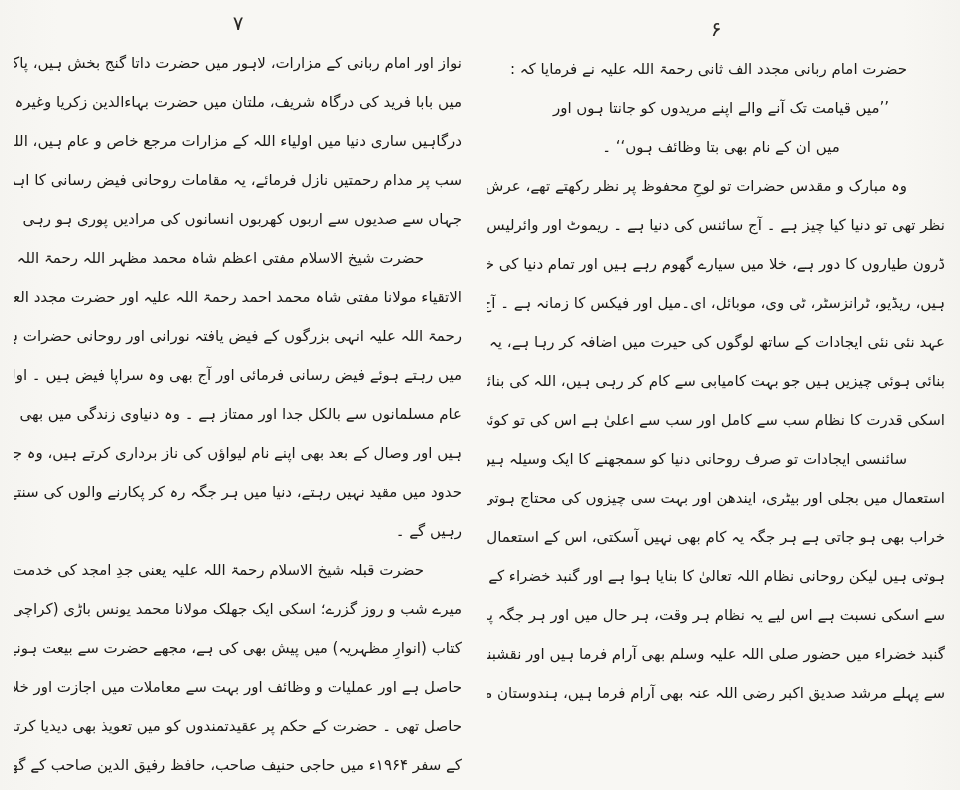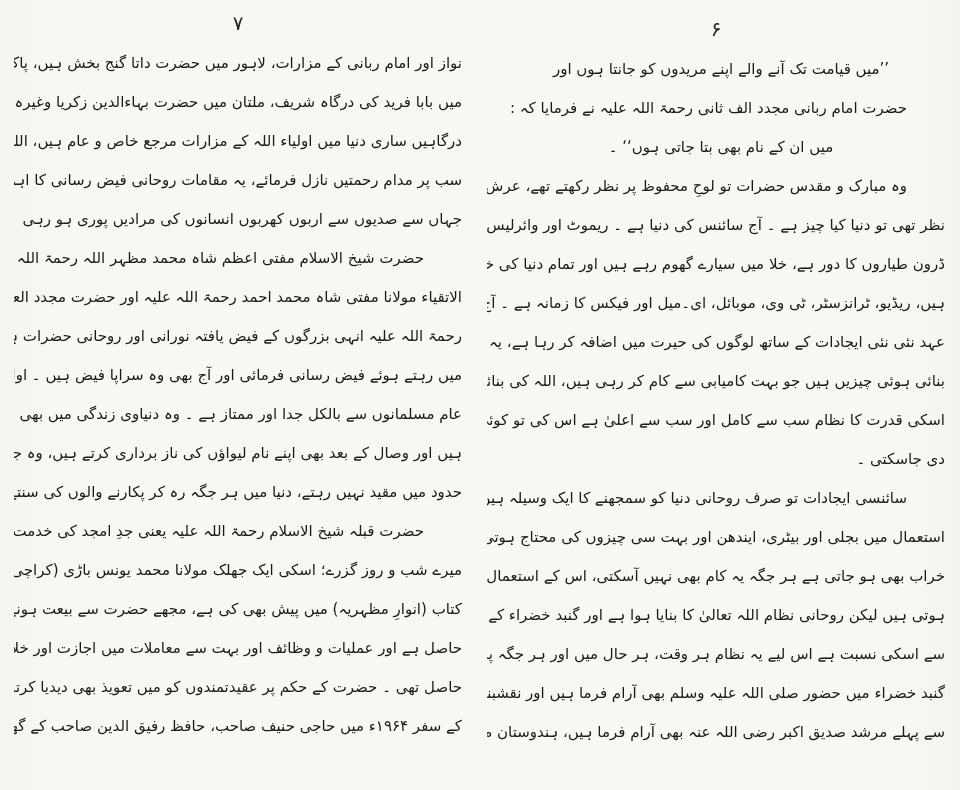--- a/index.html
+++ b/index.html
@@ -67,43 +67,43 @@
         <p class="line full">درگاہیں ساری دنیا میں اولیاء اللہ کے مزارات مرجع خاص و عام ہیں، اللہ تعالیٰ ان</p>
         <p class="line full">سب پر مدام رحمتیں نازل فرمائے، یہ مقامات روحانی فیض رسانی کا اہم مرکز ہیں</p>
         <p class="line short">جہاں سے صدیوں سے اربوں کھربوں انسانوں کی مرادیں پوری ہو رہی ہیں ۔</p>
         <p class="line indent">حضرت شیخ الاسلام مفتی اعظم شاہ محمد مظہر اللہ رحمۃ اللہ علیہ، حضرت امام</p>
         <p class="line full">الاتقیاء مولانا مفتی شاہ محمد احمد رحمۃ اللہ علیہ اور حضرت مجدد العصر پروفیسر ڈاکٹر محمد مسعود</p>
         <p class="line full">رحمۃ اللہ علیہ انہی بزرگوں کے فیض یافتہ نورانی اور روحانی حضرات ہیں جنہوں نے دنیا</p>
         <p class="line full">میں رہتے ہوئے فیض رسانی فرمائی اور آج بھی وہ سراپا فیض ہیں ۔ اولیاء اللہ کی شان</p>
         <p class="line full">عام مسلمانوں سے بالکل جدا اور ممتاز ہے ۔ وہ دنیاوی زندگی میں بھی رہنمائی فرماتے</p>
         <p class="line full">ہیں اور وصال کے بعد بھی اپنے نام لیواؤں کی ناز برداری کرتے ہیں، وہ جغرافیائی</p>
         <p class="line full">حدود میں مقید نہیں رہتے، دنیا میں ہر جگہ رہ کر پکارنے والوں کی سنتے ہیں اور سنتے</p>
+        <p class="line short">رہیں گے ۔</p>
         <p class="line indent">حضرت قبلہ شیخ الاسلام رحمۃ اللہ علیہ یعنی جدِ امجد کی خدمت میں بچپن سے ہی</p>
         <p class="line full">میرے شب و روز گزرے؛ اسکی ایک جھلک مولانا محمد یونس باڑی (کراچی) نے اپنی</p>
         <p class="line full">کتاب (انوارِ مظہریہ) میں پیش بھی کی ہے، مجھے حضرت سے بیعت ہونے کا شرف</p>
         <p class="line full">حاصل ہے اور عملیات و وظائف اور بہت سے معاملات میں اجازت اور خلافت بھی</p>
         <p class="line full">حاصل تھی ۔ حضرت کے حکم پر عقیدتمندوں کو میں تعویذ بھی دیدیا کرتا تھا ۔ راولپنڈی</p>
         <p class="line full">کے سفر ۱۹۶۴ء میں حاجی حنیف صاحب، حافظ رفیق الدین صاحب کے گھر میں بھی</p>
       </div>
   </section>
 
   <section class="page right">
     <div class="page-number">۶</div>
     <div class="text-block">
+        <p class="line indent short">حضرت امام ربانی مجدد الف ثانی رحمۃ اللہ علیہ نے فرمایا کہ :</p>
         <p class="line quote">’’میں قیامت تک آنے والے اپنے مریدوں کو جانتا ہوں اور</p>
-        <p class="line indent short">حضرت امام ربانی مجدد الف ثانی رحمۃ اللہ علیہ نے فرمایا کہ :</p>
-        <p class="line quote">میں ان کے نام بھی بتا جاتی ہوں‘‘ ۔</p>
+        <p class="line quote">میں ان کے نام بھی بتا وظائف ہوں‘‘ ۔</p>
         <p class="line indent">وہ مبارک و مقدس حضرات تو لوحِ محفوظ پر نظر رکھتے تھے، عرش معلیٰ پر ان کی</p>
         <p class="line full">نظر تھی تو دنیا کیا چیز ہے ۔ آج سائنس کی دنیا ہے ۔ ریموٹ اور وائرلیس کا زمانہ ہے،</p>
         <p class="line full">ڈرون طیاروں کا دور ہے، خلا میں سیارے گھوم رہے ہیں اور تمام دنیا کی خبر لا رہے</p>
         <p class="line full">ہیں، ریڈیو، ٹرانزسٹر، ٹی وی، موبائل، ای۔میل اور فیکس کا زمانہ ہے ۔ آج کا تکنیکی</p>
         <p class="line full">عہد نئی نئی ایجادات کے ساتھ لوگوں کی حیرت میں اضافہ کر رہا ہے، یہ سب انسانوں کی</p>
         <p class="line full">بنائی ہوئی چیزیں ہیں جو بہت کامیابی سے کام کر رہی ہیں، اللہ کی بنائی ہوئی چیزیں اور</p>
         <p class="line full">اسکی قدرت کا نظام سب سے کامل اور سب سے اعلیٰ ہے اس کی تو کوئی مثال ہی نہیں</p>
-        <p class="line short">دی جاسکتی ۔</p>
         <p class="line indent">سائنسی ایجادات تو صرف روحانی دنیا کو سمجھنے کا ایک وسیلہ ہیں، وہ سب فنا</p>
         <p class="line full">استعمال میں بجلی اور بیٹری، ایندھن اور بہت سی چیزوں کی محتاج ہوتی ہیں، یہ مشینری</p>
         <p class="line full">خراب بھی ہو جاتی ہے ہر جگہ یہ کام بھی نہیں آسکتی، اس کے استعمال کی بھی کچھ شرطیں</p>
         <p class="line full">ہوتی ہیں لیکن روحانی نظام اللہ تعالیٰ کا بنایا ہوا ہے اور گنبد خضراء کے نورانی جلووں</p>
         <p class="line full">سے اسکی نسبت ہے اس لیے یہ نظام ہر وقت، ہر حال میں اور ہر جگہ پر کارآمد ہے ۔</p>
         <p class="line full">گنبد خضراء میں حضور صلی اللہ علیہ وسلم بھی آرام فرما ہیں اور نقشبندی سلسلہ کے سب</p>
         <p class="line full">سے پہلے مرشد صدیق اکبر رضی اللہ عنہ بھی آرام فرما ہیں، ہندوستان میں خواجہ غریب</p>
       </div>
   </section>
 

